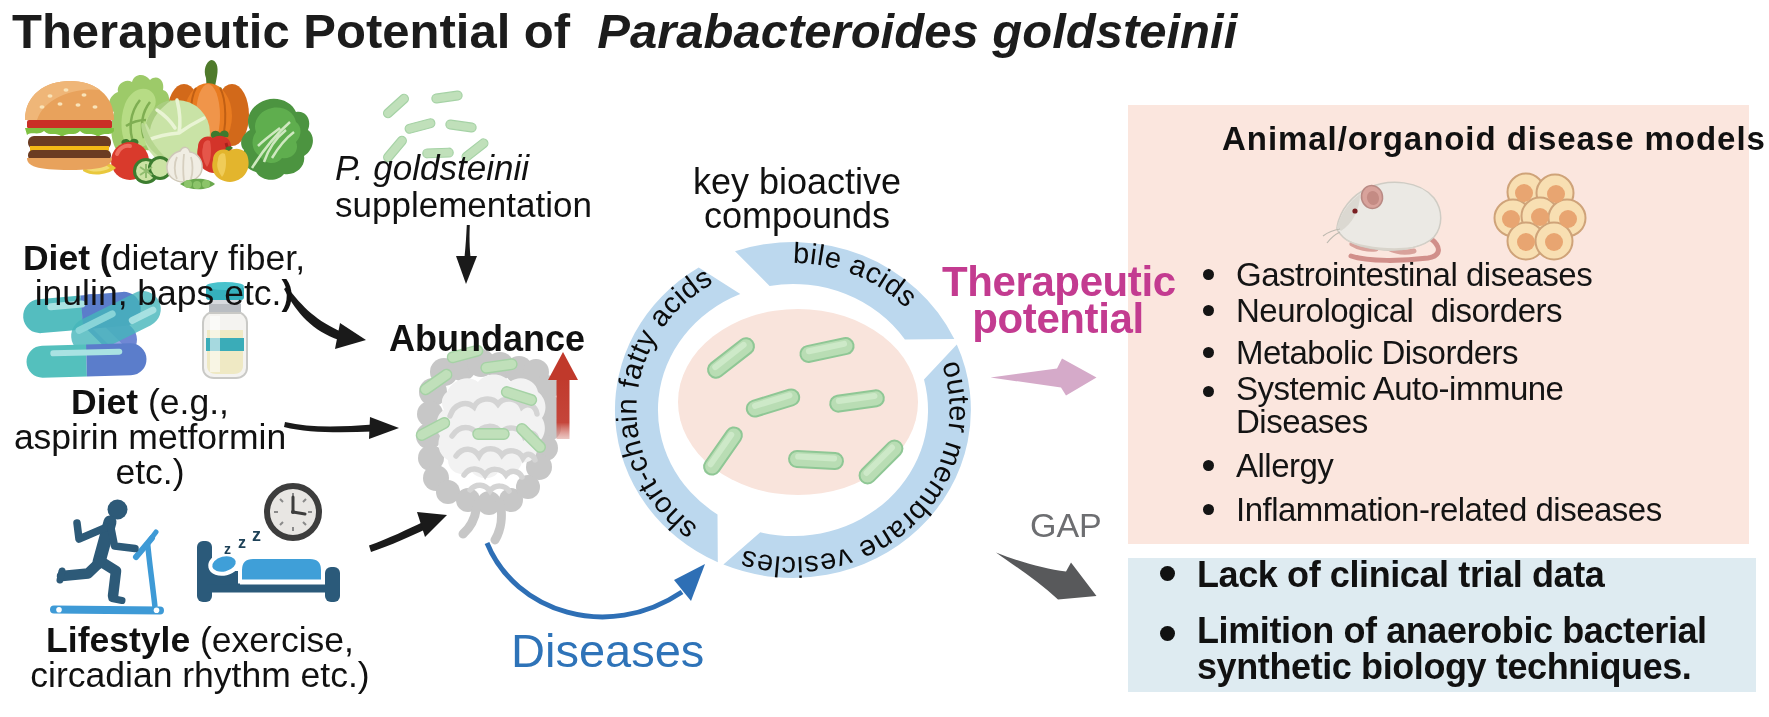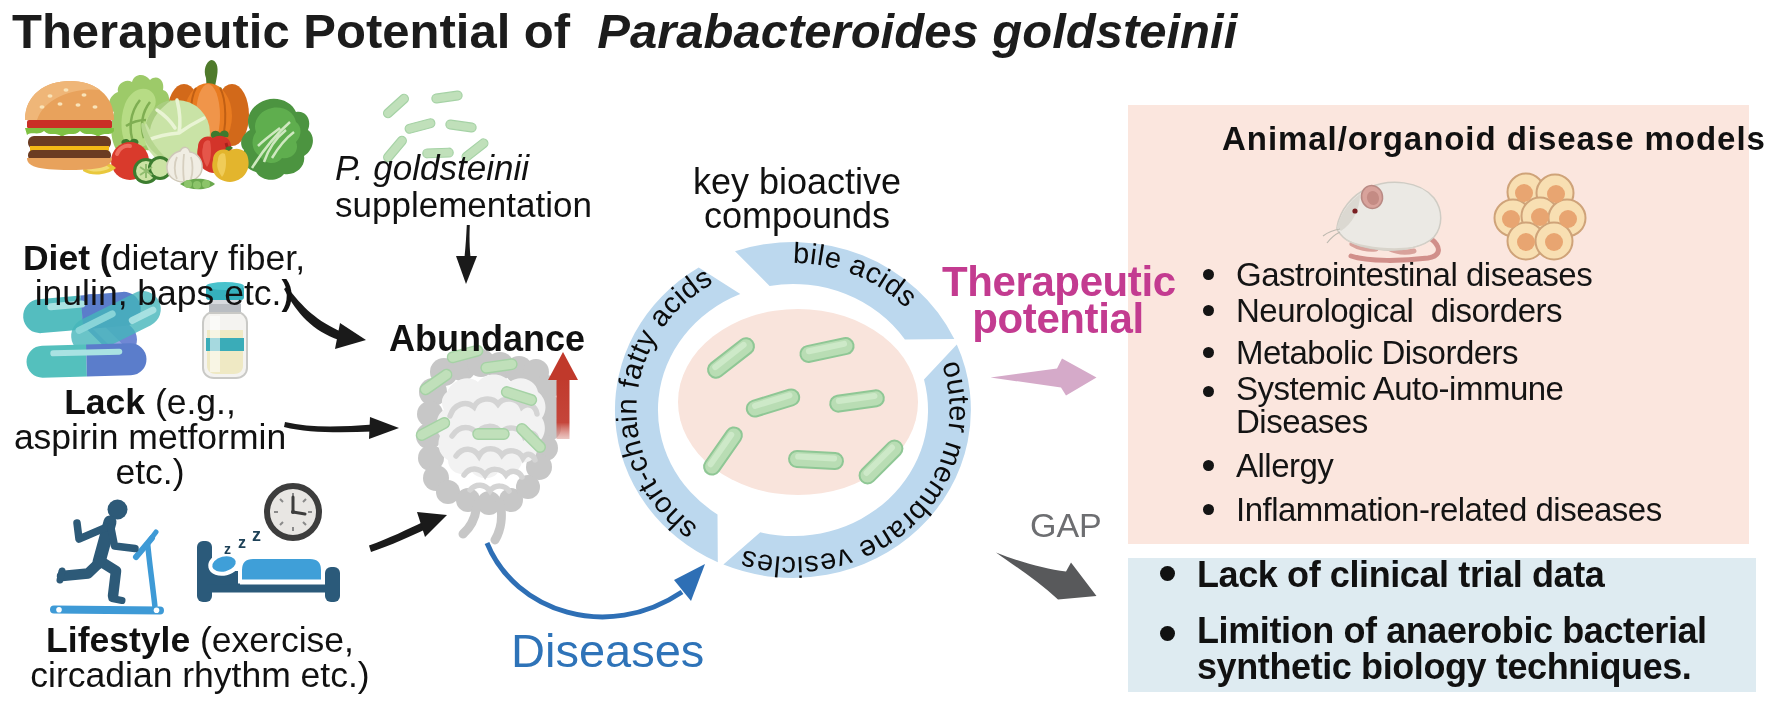--- a/index.html
+++ b/index.html
@@ -307,21 +307,21 @@
       <circle cx="1568" cy="219" r="9"></circle>
 <circle cx="1526" cy="242" r="9"></circle>
       <circle cx="1554" cy="242" r="9"></circle>
 </g>
 
 </svg>
 
 <div class="abs" id="title">Therapeutic Potential of&nbsp; <i>Parabacteroides goldsteinii</i></div>
 
 <div class="abs lbl ctr" id="diet"><b>Diet&nbsp;(</b>dietary fiber,<br>inulin, baps etc.<b>)</b></div>
-<div class="abs lbl ctr" id="drugs"><b>Lack</b> (e.g.,<br>aspirin metformin<br>etc.)</div>
+<div class="abs lbl ctr" id="drugs"><b>Diet</b> (e.g.,<br>aspirin metformin<br>etc.)</div>
 <div class="abs lbl ctr" id="lifestyle"><b>Lifestyle</b> (exercise,<br>circadian rhythm etc.)</div>
 <div class="abs" id="pgold"><i>P. goldsteinii</i><br>supplementation</div>
 <div class="abs" id="abundance">Abundance</div>
 <div class="abs ctr" id="keybio">key bioactive<br>compounds</div>
 <div class="abs" id="regulate">Diseases</div>
 <div class="abs ctr" id="thera">Therapeutic<br>potential</div>
 <div class="abs" id="gap">GAP</div>
 
 <div class="abs" id="pinkpanel"></div>
 <div class="abs" id="bluepanel"></div>

